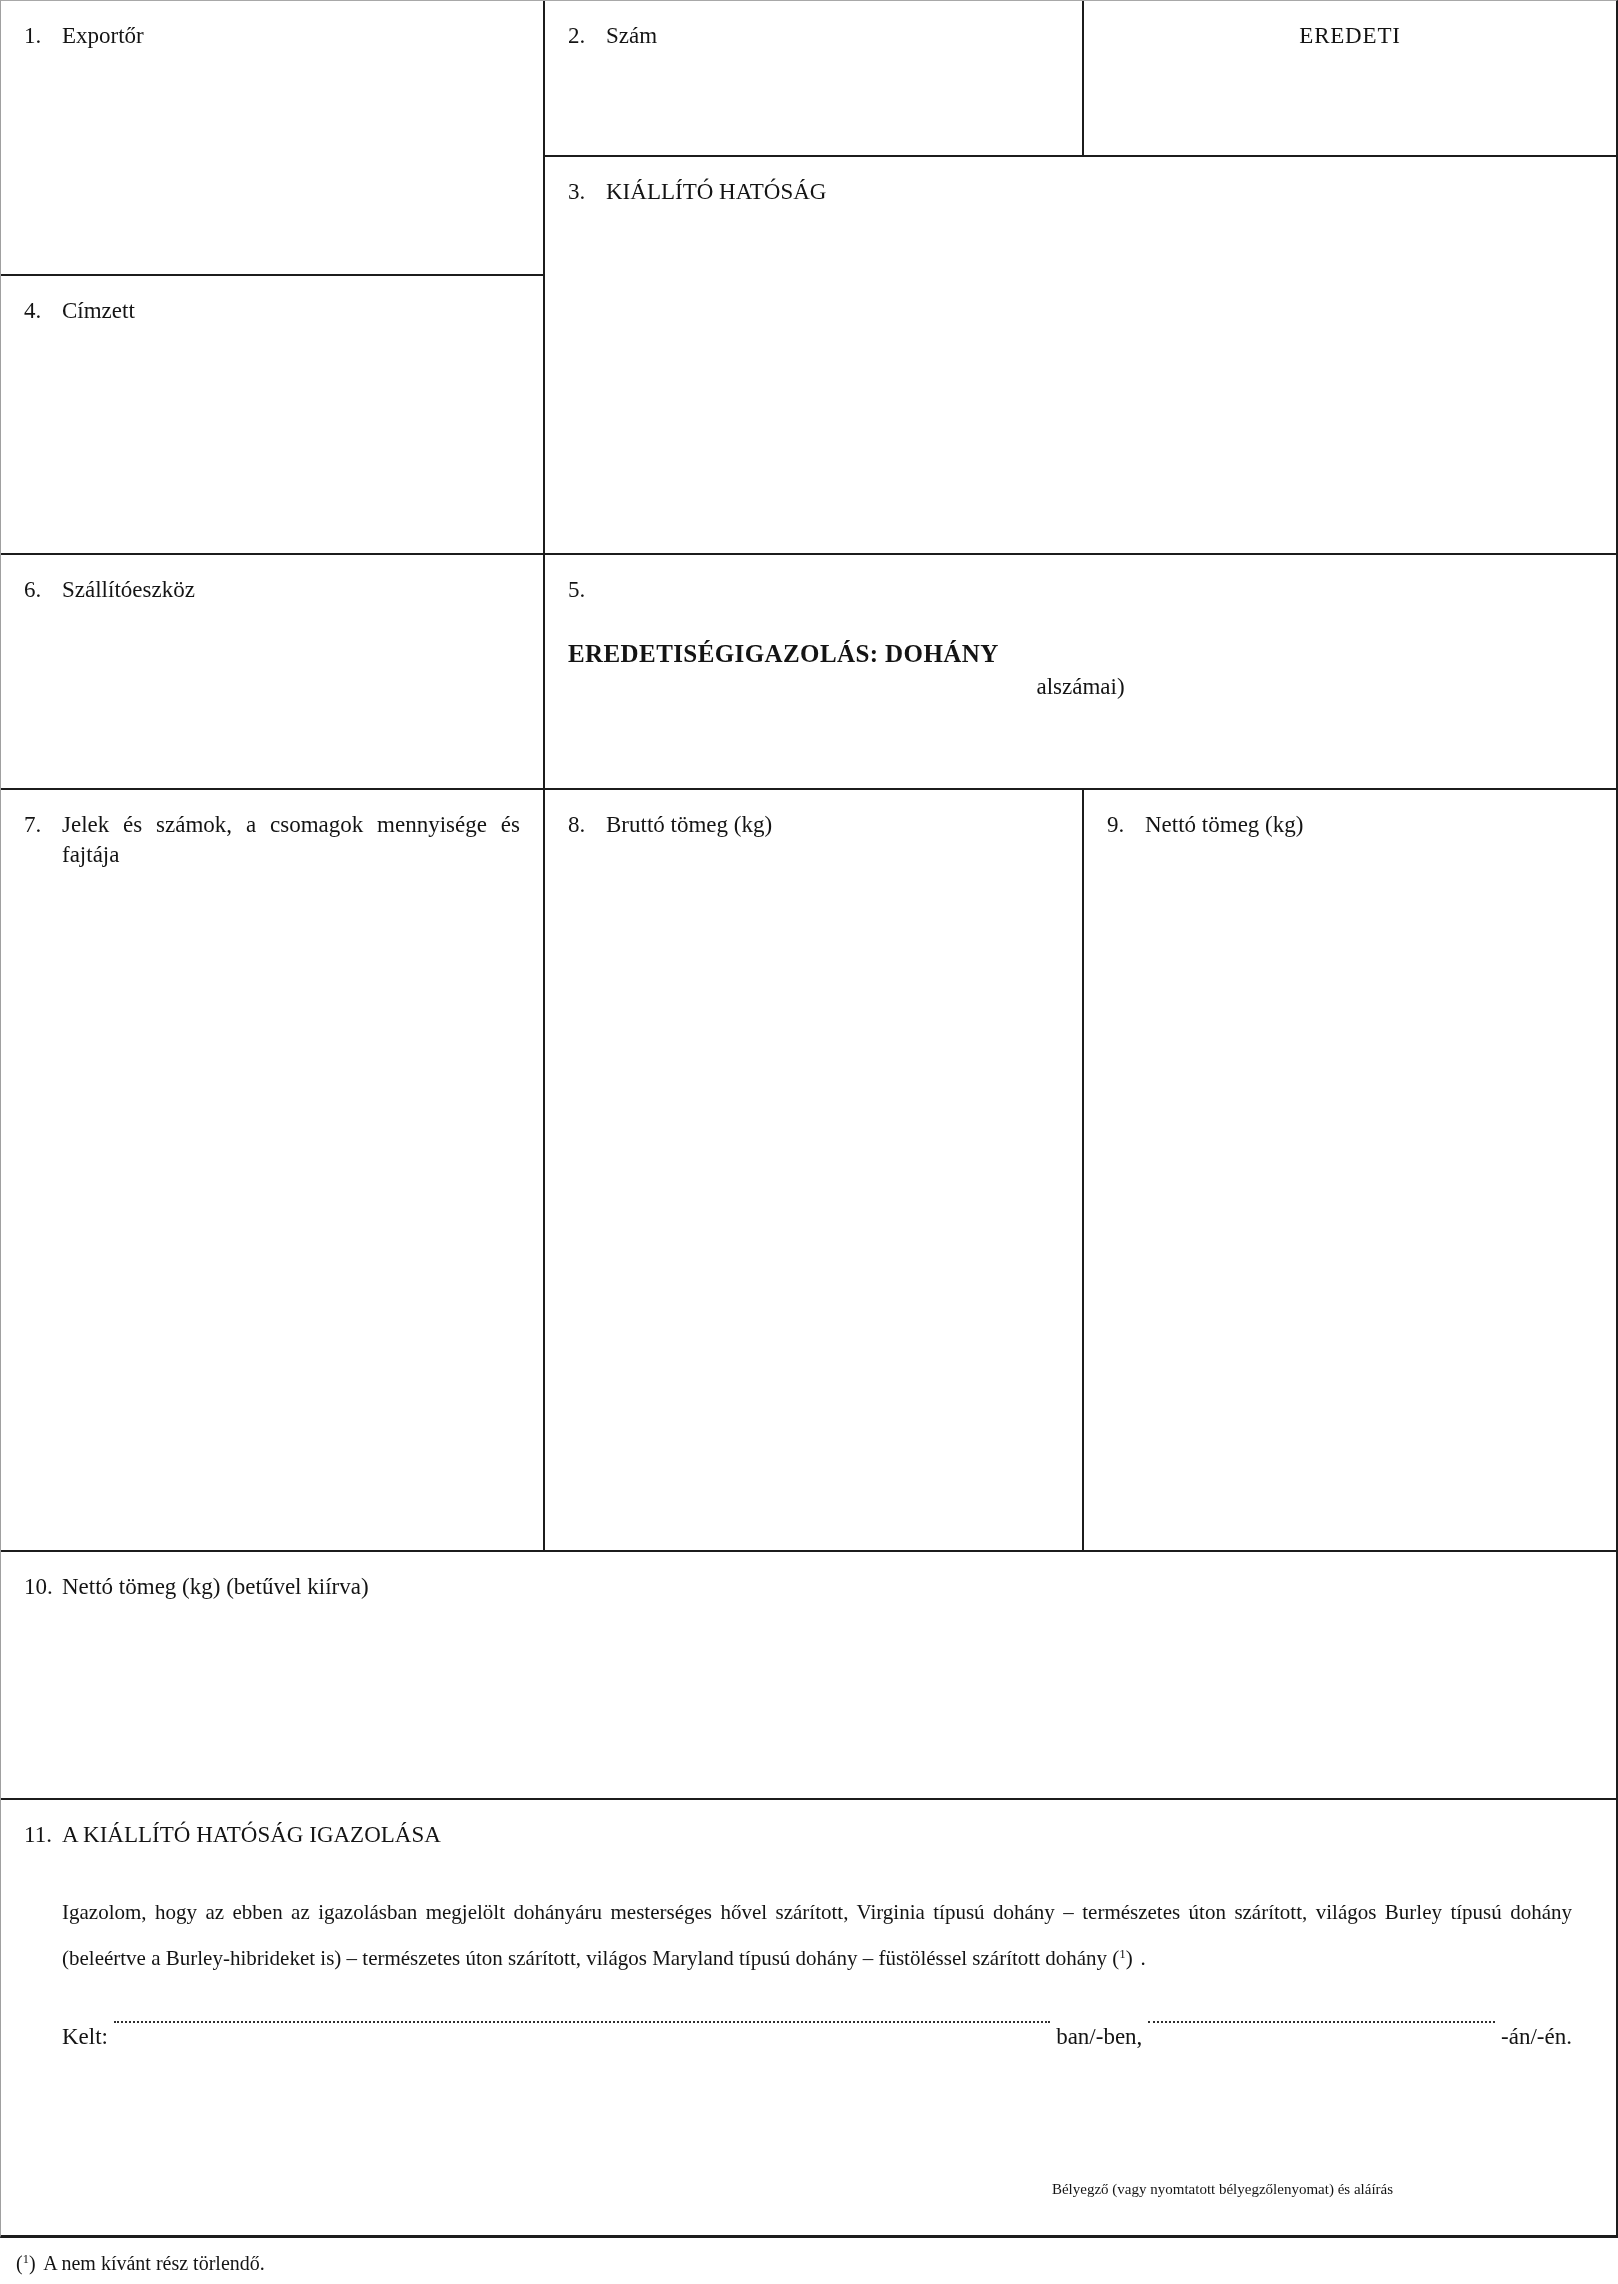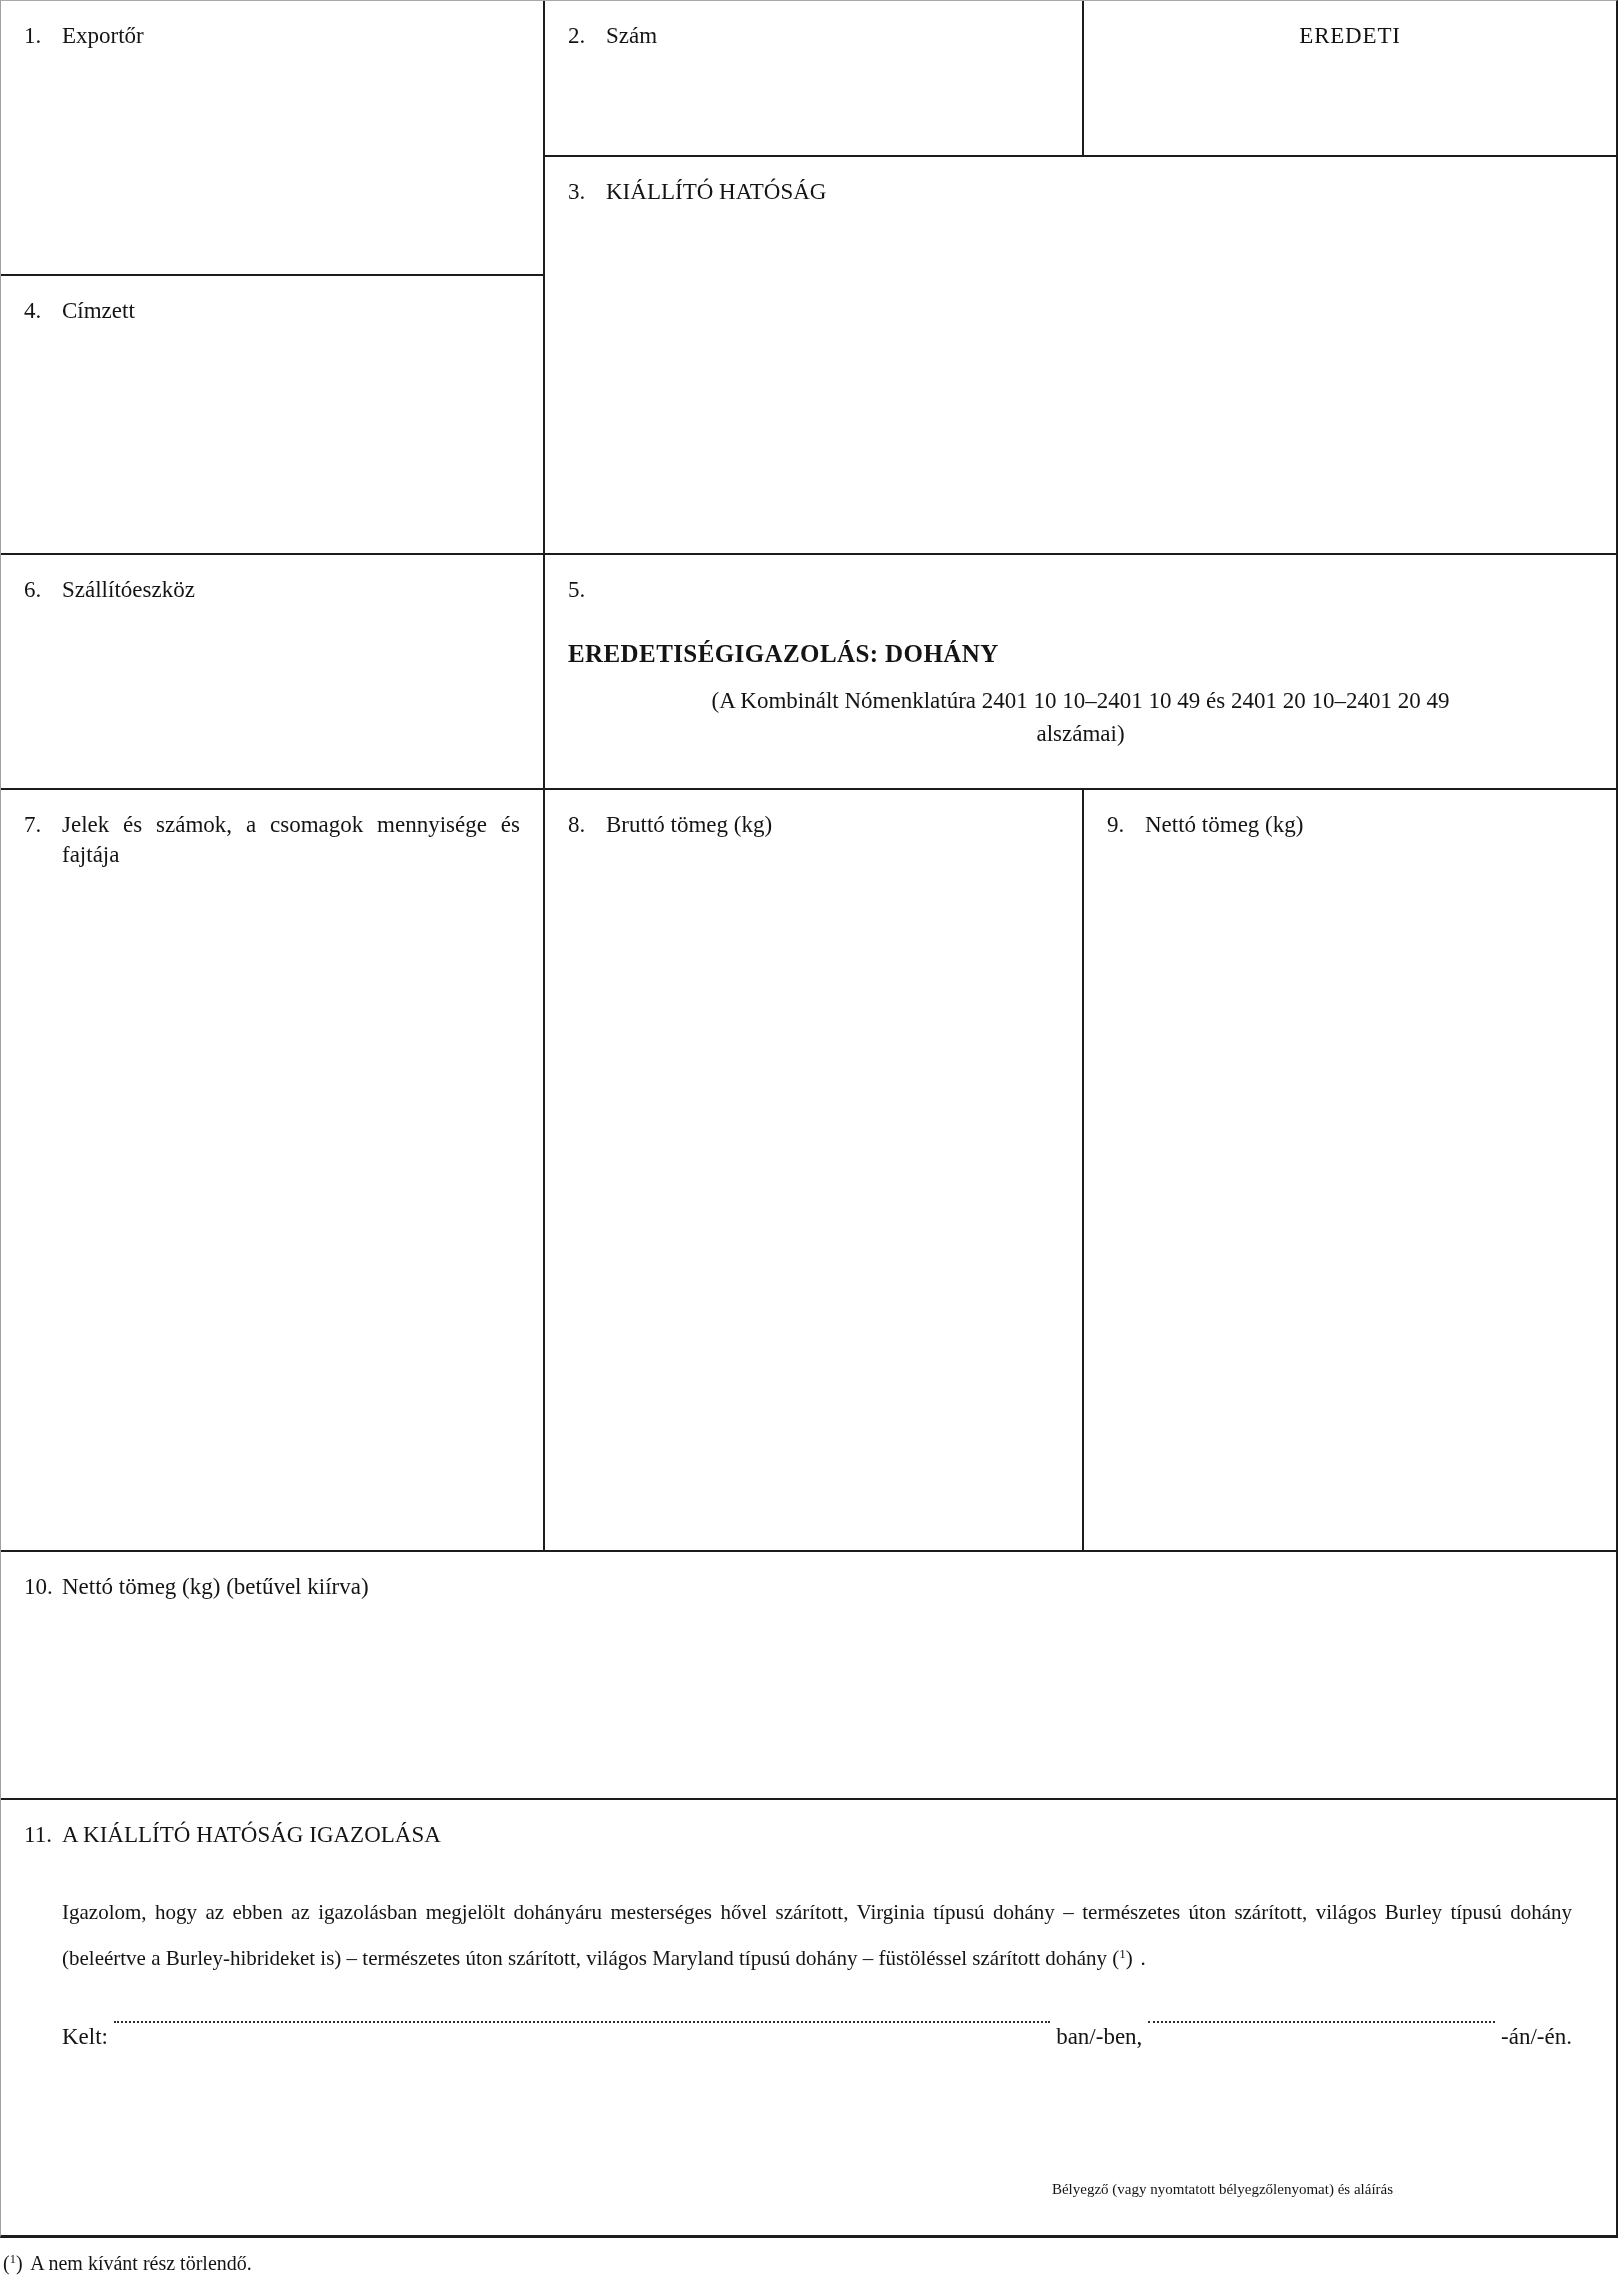--- a/index.html
+++ b/index.html
@@ -94,21 +94,21 @@
     margin-left: 827px;
     width: 743px;
     text-align: center;
     font-size: 15px;
     line-height: 33px;
   }
 
   
   .footnote {
     margin-top: 12px;
-    padding-left: 3px;
+    padding-left: 16px;
     font-size: 20px;
     line-height: 27px;
   }
   .fnmark { margin-right: 7.6px; }
 </style>
 </head>
 <body>
 
 <div class="page">
 
@@ -151,21 +151,20 @@
         <span class="num">6.</span>
         <span class="lbl">Szállítóeszköz</span>
       </div>
     </div>
 
     <div class="cell bb" style="grid-column:2 / span 2; grid-row:4;">
       <div class="lr">
         <span class="num">5.</span>
       </div>
       <div class="b5title">EREDETISÉGIGAZOLÁS: DOHÁNY</div>
-      <div class="b5sub first">(A Kombinált Nómenklatúra 2401 10 10–2401 10 49 és 2401 20 10–2401 20 49</div>
       <div class="b5sub">alszámai)</div>
     </div>
 
     <div class="cell br bb" style="grid-column:1; grid-row:5;">
       <div class="lr">
         <span class="num">7.</span>
         <span class="lbl justify">Jelek és számok, a csomagok mennyisége és fajtája</span>
       </div>
     </div>
 

